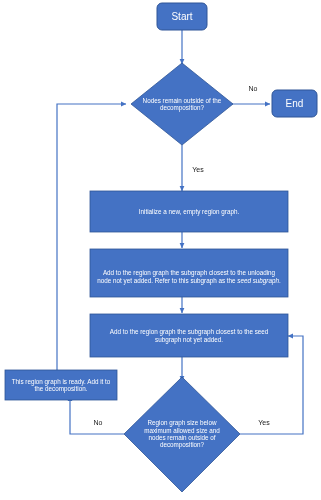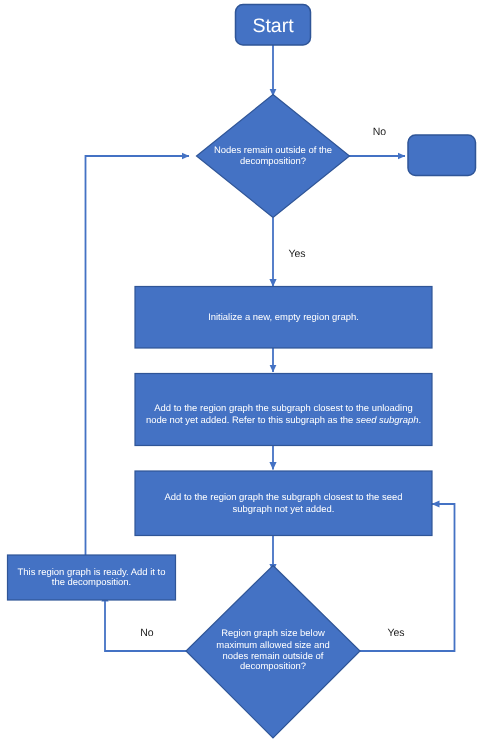--- a/index.html
+++ b/index.html
@@ -27,21 +27,21 @@
     color: #ffffff;
     text-align: center;
     display: flex;
     align-items: center;
     justify-content: center;
     line-height: 1.18;
     pointer-events: none;
     white-space: pre-line;
   }
   .terminal-text {
-    font-size: 13px;
+    font-size: 10px;
   }
   .process-text {
     font-size: 6.3px;
     padding: 0 6px;
     box-sizing: border-box;
   }
   .decision-text {
     font-size: 6.3px;
     box-sizing: border-box;
   }
@@ -100,20 +100,21 @@
 
     <rect x="5" y="370" width="112" height="30" fill="#4472C4" stroke="#2F5597" stroke-width="0.8"></rect>
 
     <polygon points="182,377 240,434 182,492 124,434" fill="#4472C4" stroke="#2F5597" stroke-width="0.8"></polygon>
   </svg>
 
   <div class="node-text terminal-text" style="left:157px; top:3px; width:50px; height:27px;">Start</div>
 
   <div class="node-text decision-text" style="left:138px; top:80px; width:88px; height:48px;">Nodes remain outside of the decomposition?</div>
 
+  <div class="node-text terminal-text" style="left:272px; top:90px; width:45px; height:27px;">End</div>
 
   <div class="node-text process-text" style="left:90px; top:191px; width:198px; height:41px;">Initialize a new, empty region graph.</div>
 
   <div class="node-text process-text" style="left:90px; top:249px; width:198px; height:48px;">
     <span>
       <span>Add to the region graph the subgraph closest to the unloading node not yet added. Refer to this subgraph as the </span><span class="italic-run">seed subgraph</span><span>.</span>
     </span>
   </div>
 
   <div class="node-text process-text" style="left:90px; top:314px; width:198px; height:43px;">Add to the region graph the subgraph closest to the seed subgraph not yet added.</div>

